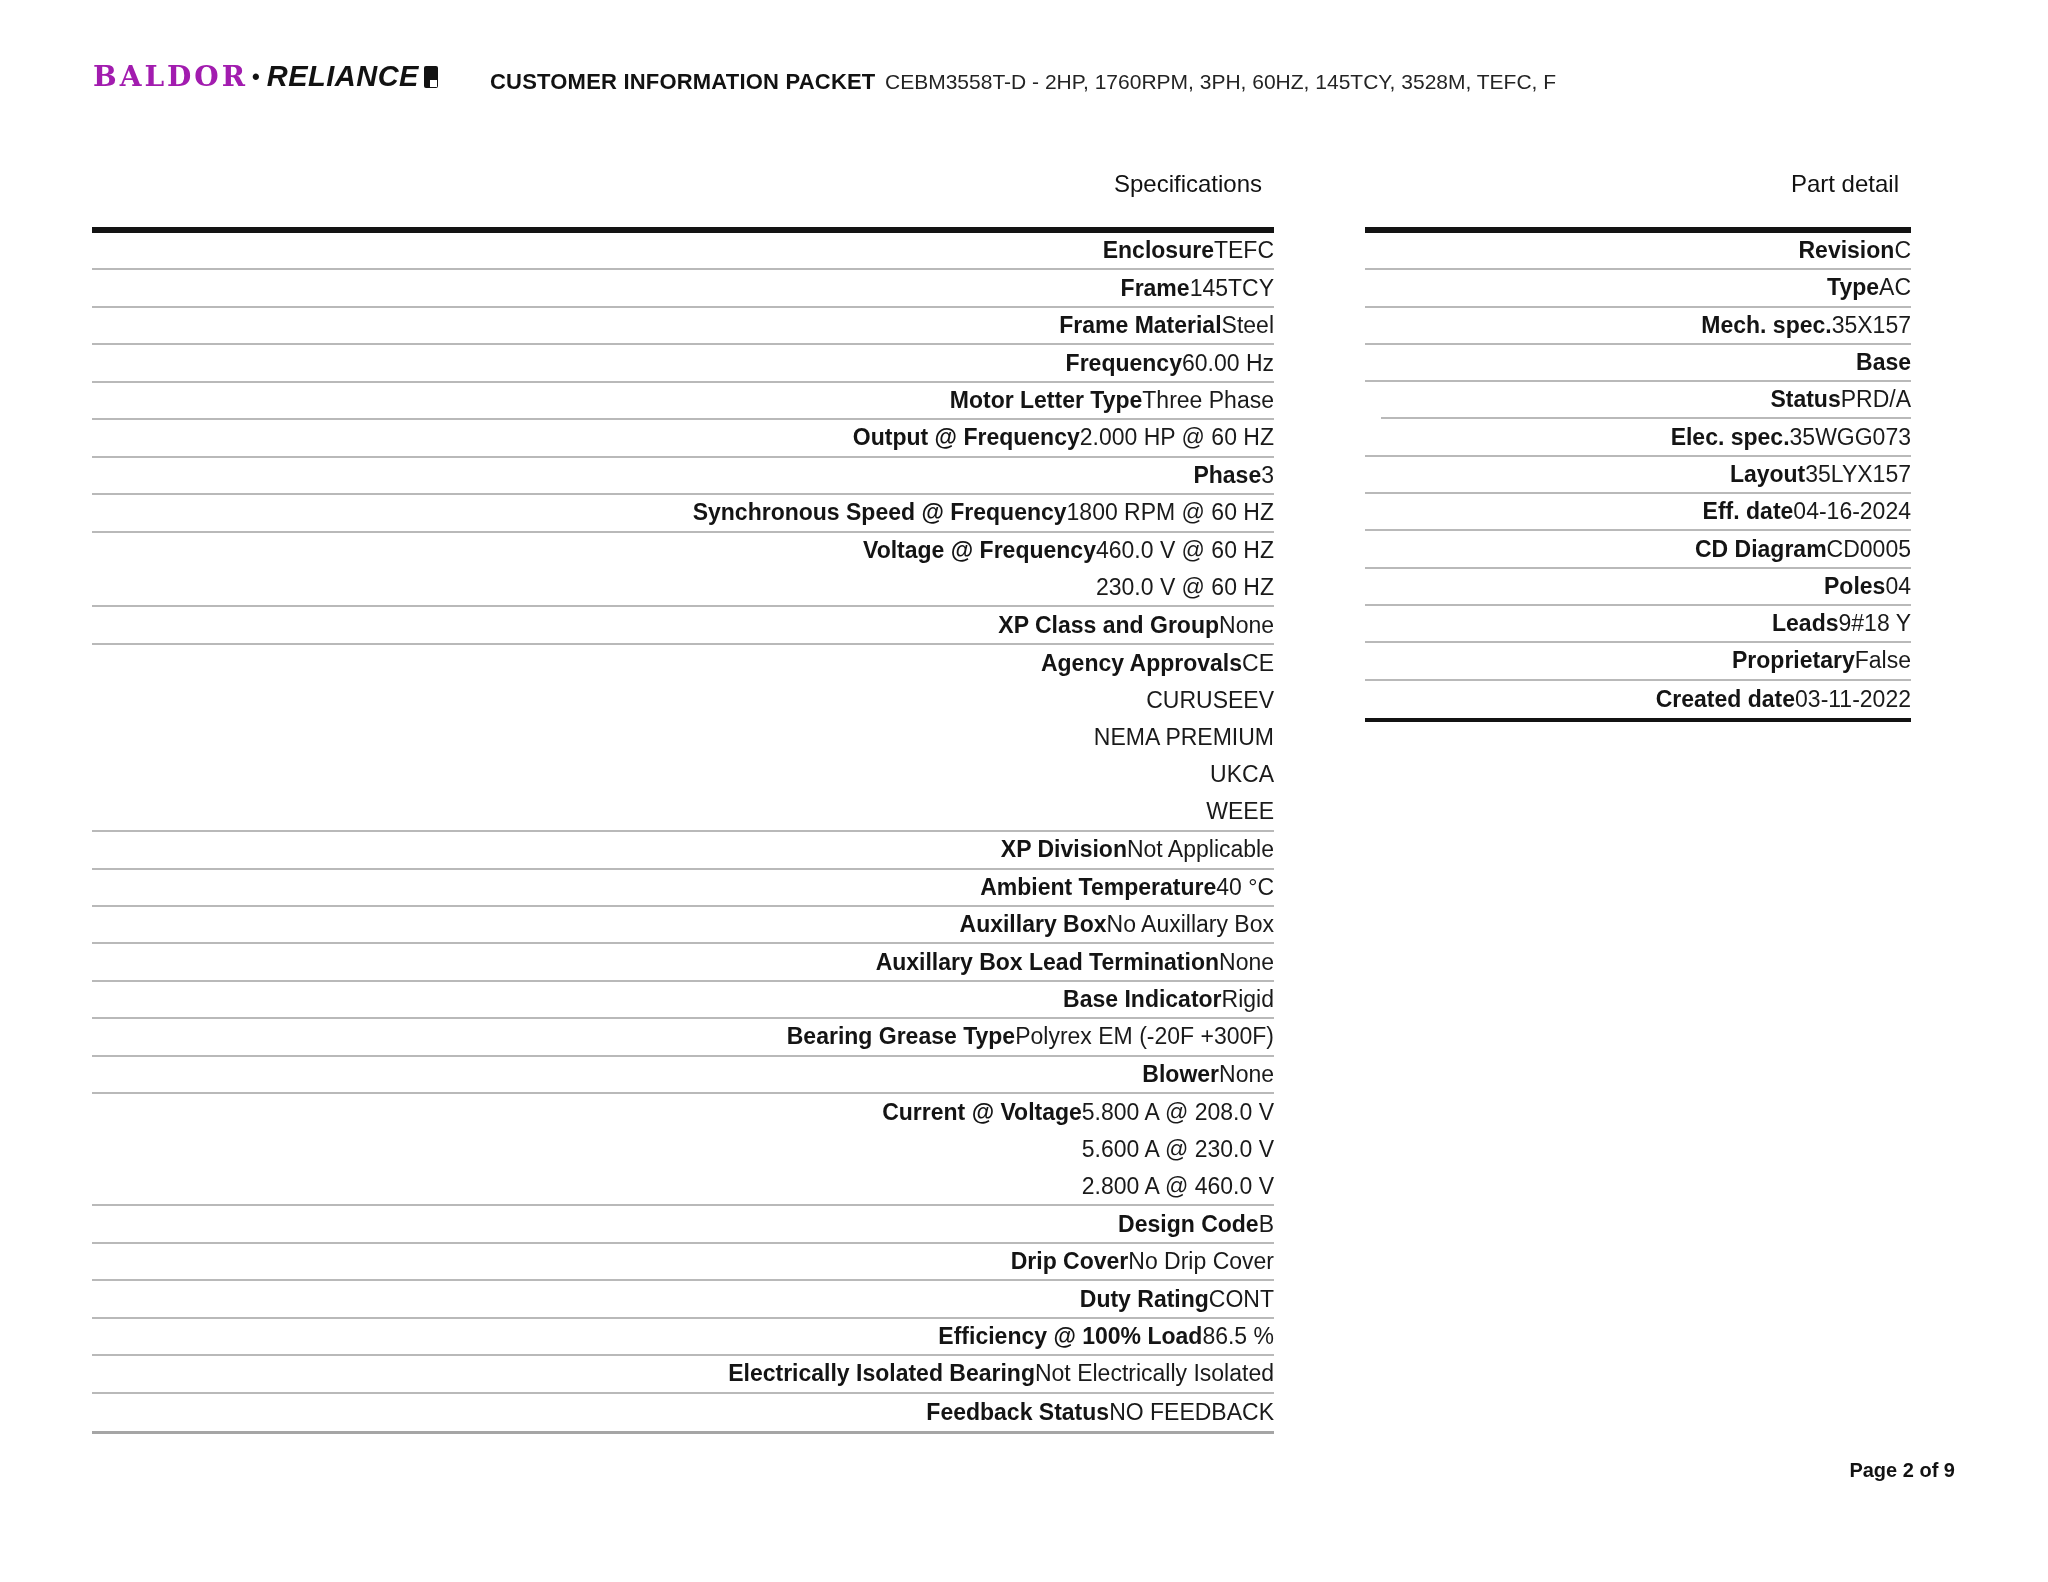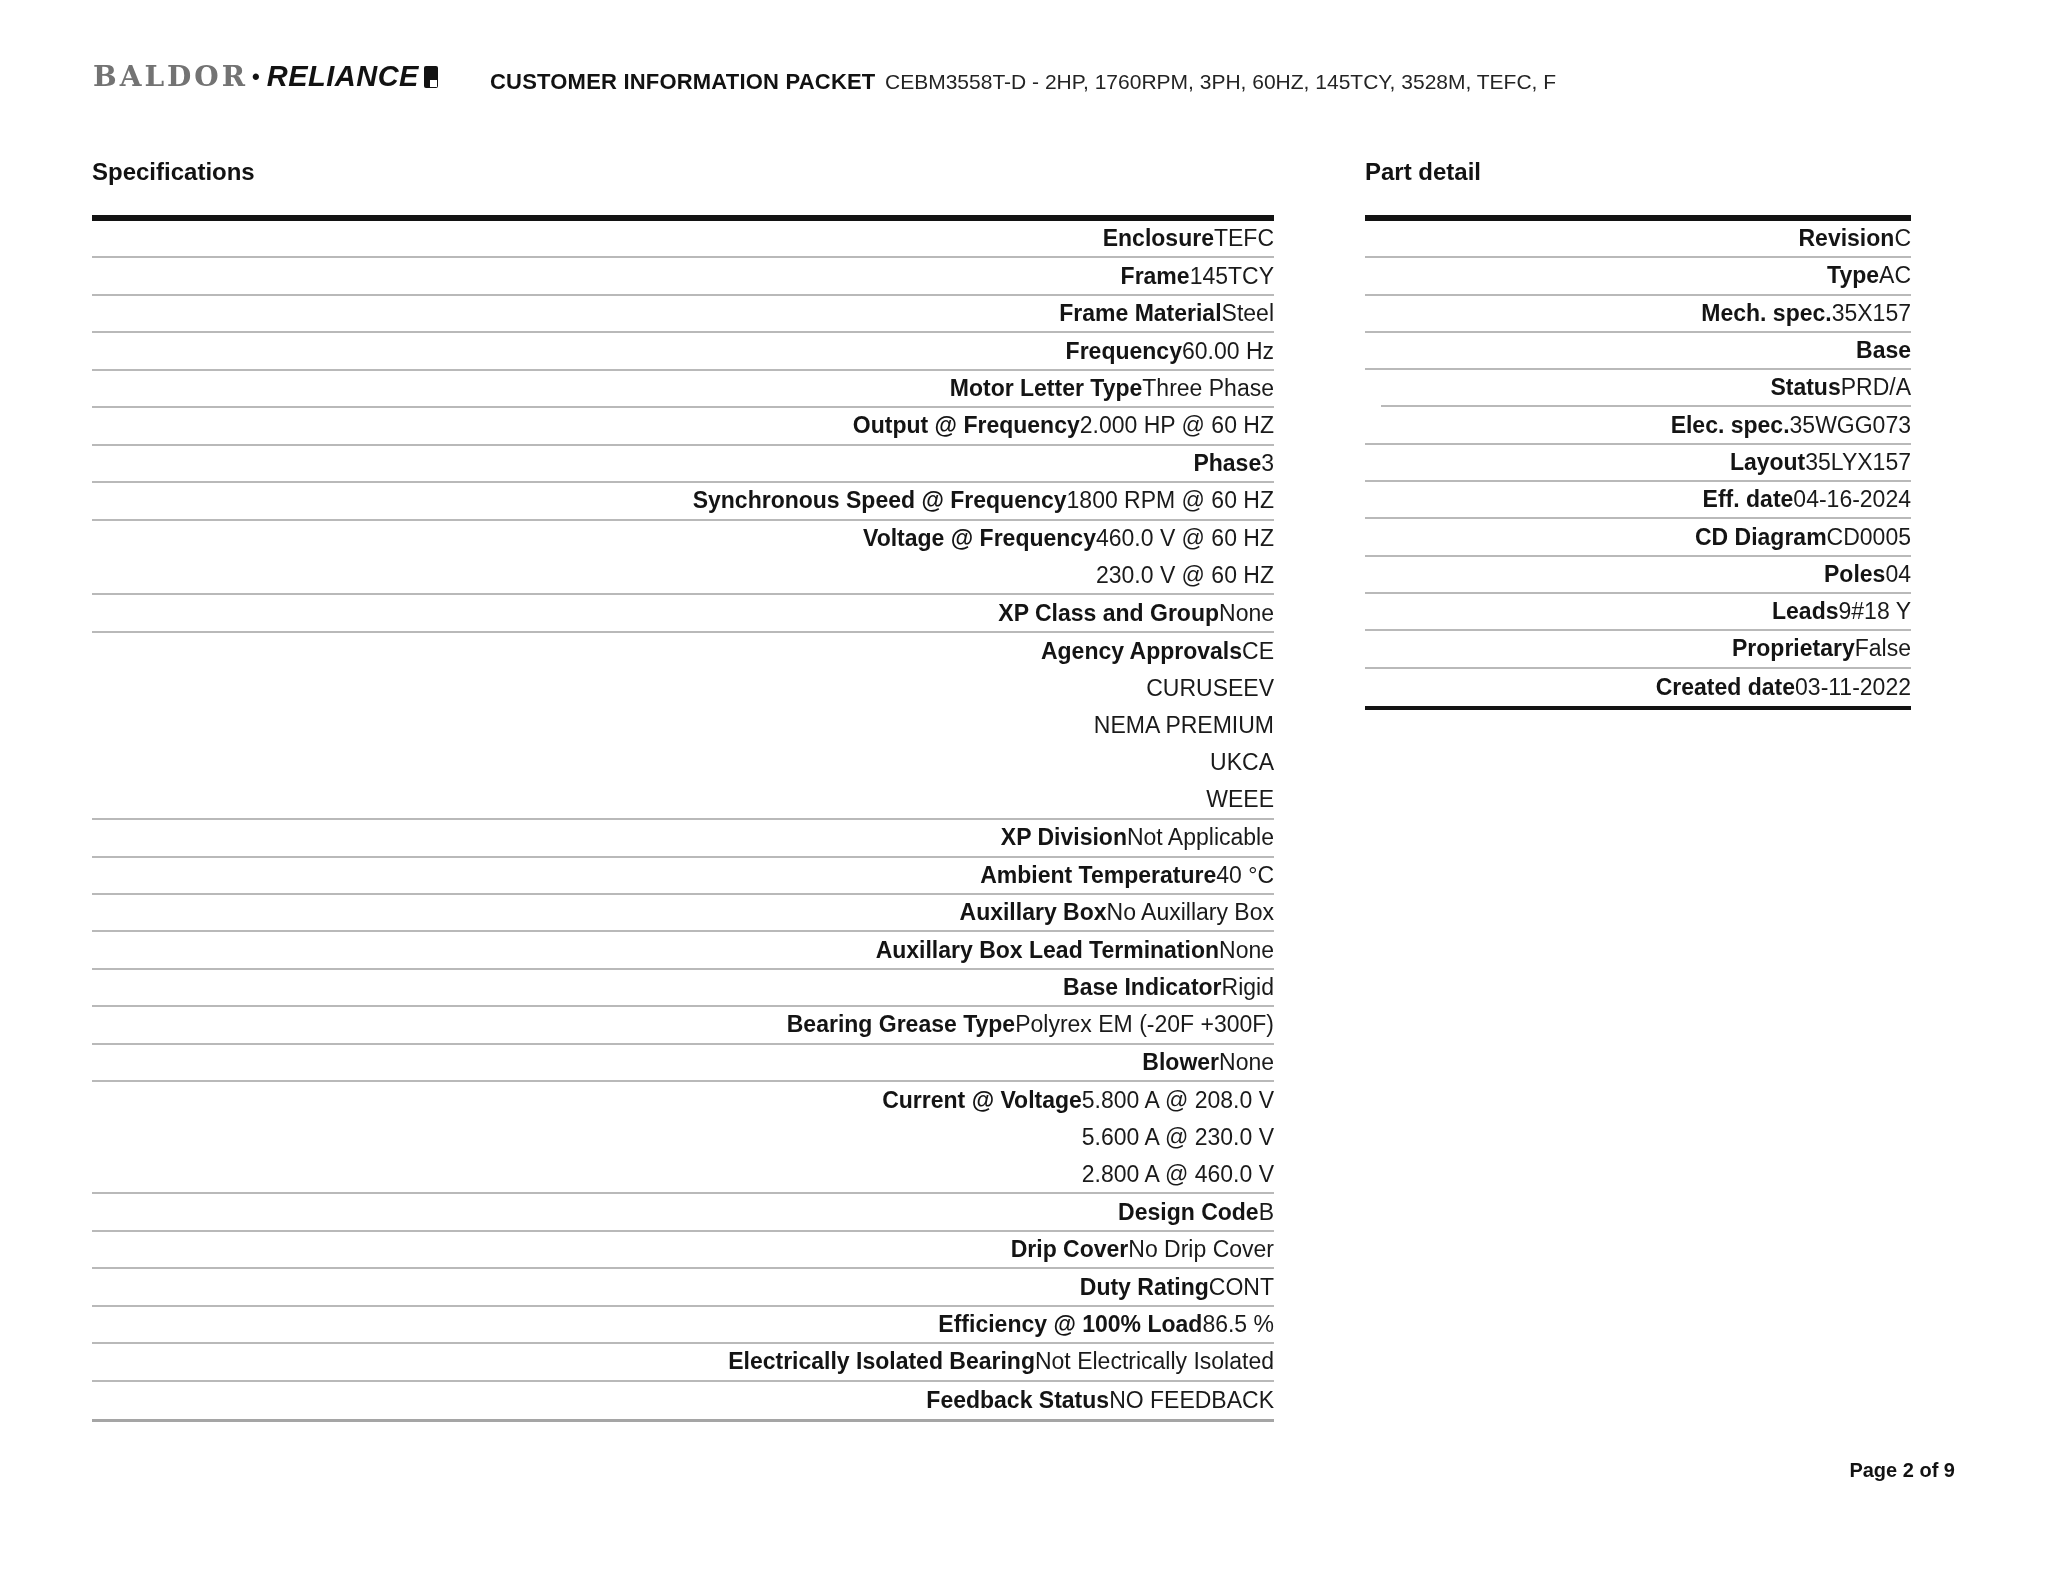--- a/index.html
+++ b/index.html
@@ -5,21 +5,21 @@
   html,body { margin:0; padding:0; background:#ffffff; }
   .page {
     position:relative; width:2048px; height:1582px; background:#ffffff;
     font-family:"Liberation Sans", sans-serif; color:#151515; overflow:hidden;
   }
 
   
   .logo { position:absolute; left:93px; top:60px; display:flex; align-items:center; white-space:nowrap; }
   .logo-baldor {
     font-family:"DejaVu Serif", serif; font-weight:700; font-size:28px;
-    letter-spacing:3px; color:#737373;
+    letter-spacing:3px; color:#a21caf;
   }
   .logo-dot { font-size:22px; font-weight:700; margin:0 7px 0 4px; color:#121212; }
   .logo-reliance {
     font-family:"Liberation Sans", sans-serif; font-weight:700; font-style:italic;
     font-size:29px; letter-spacing:0.5px; color:#121212;
   }
   .logo-mark { position:relative; display:inline-block; width:14px; height:22px;
     background:#121212; margin-left:5px; border-radius:2px; }
   .logo-mark::after { content:""; position:absolute; right:1px; bottom:1px;
     width:7px; height:7px; background:#ffffff; }
@@ -29,21 +29,21 @@
   }
   .part-number {
     position:absolute; left:885px; top:70px; font-size:21px; font-weight:400;
     color:#242424; white-space:nowrap;
   }
 
   
   .col { position:absolute; top:158px; }
   .spec-col { left:92px;  width:1182px; }
   .part-col { left:1365px; width:546px; }
-  .sec-title { margin:0; font-size:24px; font-weight:700; line-height:28px; color:#121212; }
+  .sec-title { margin:12px; font-size:24px; font-weight:400; line-height:28px; color:#121212;text-align:right; }
 
   
   .tbl { margin-top:29px; border-top:6px solid #131313; border-bottom:3px solid #a5a5a5; }
   .part-tbl { border-bottom:4px solid #131313; }
   .trow {
     display:flex; flex-direction:column; box-sizing:border-box;
     border-bottom:2px solid #b9b9b9;
   }
   .trow.last { border-bottom:none; }
   .tline { flex:1; display:flex; align-items:center; justify-content:flex-end; }

